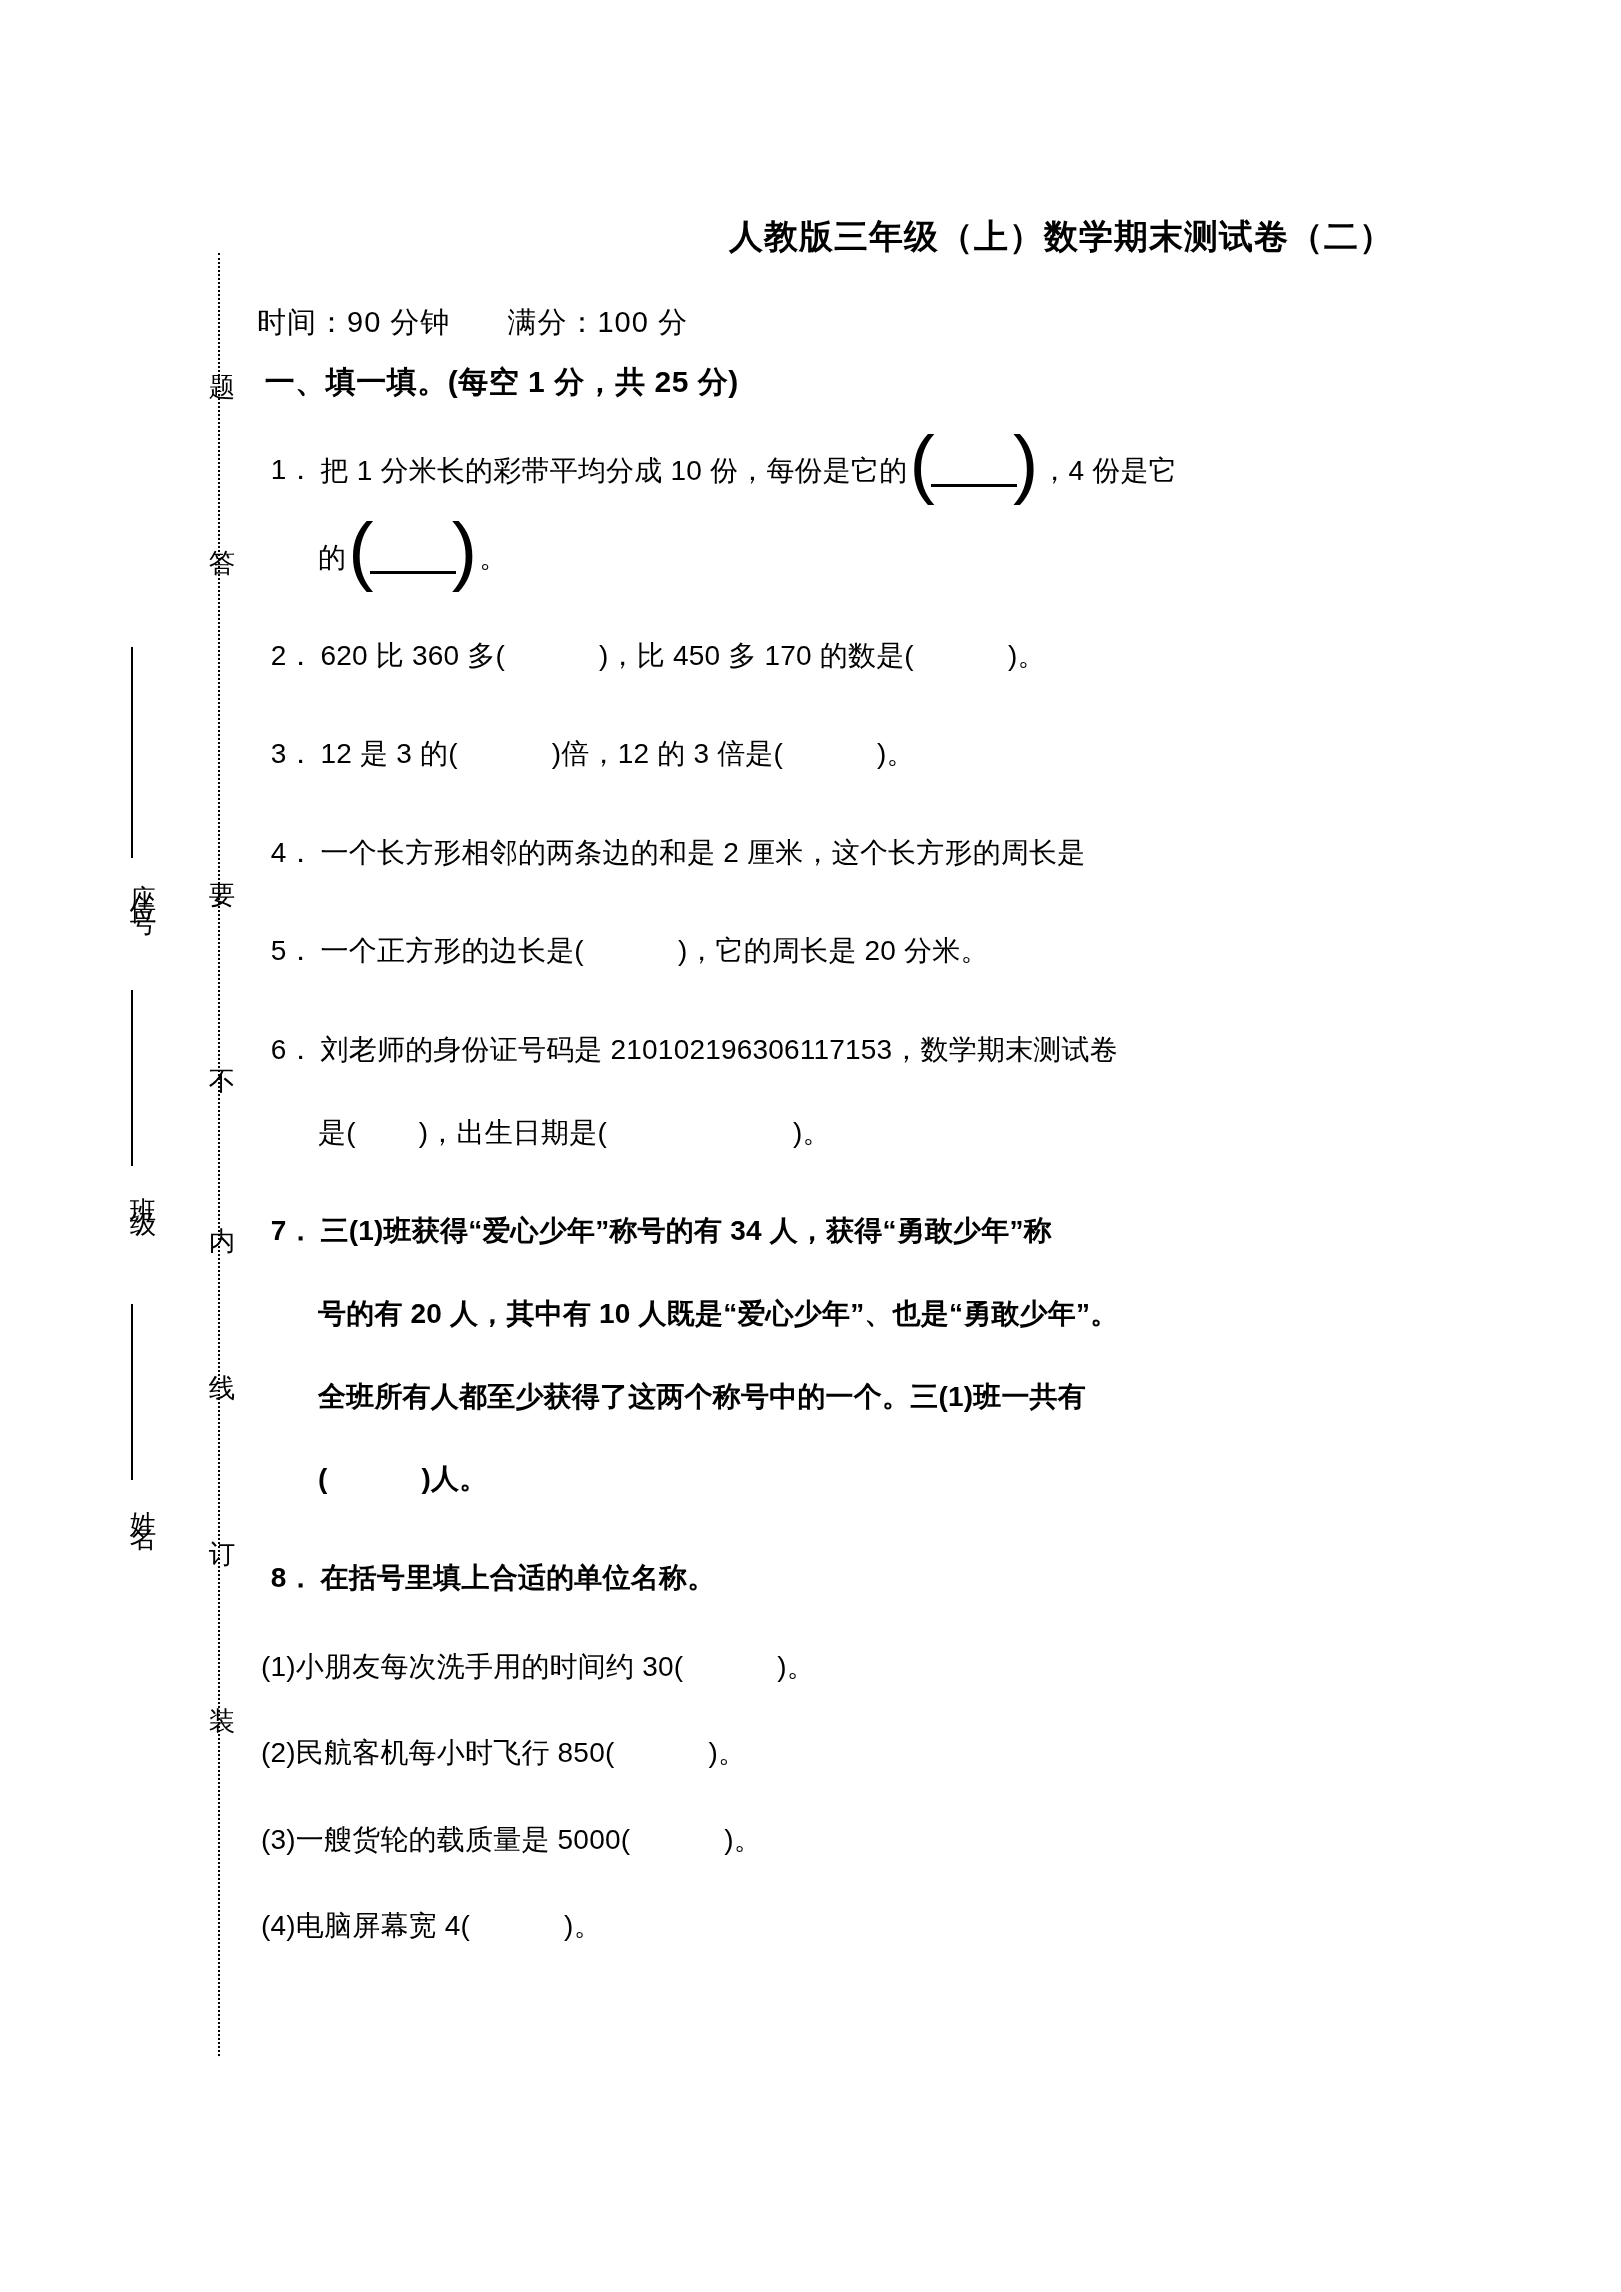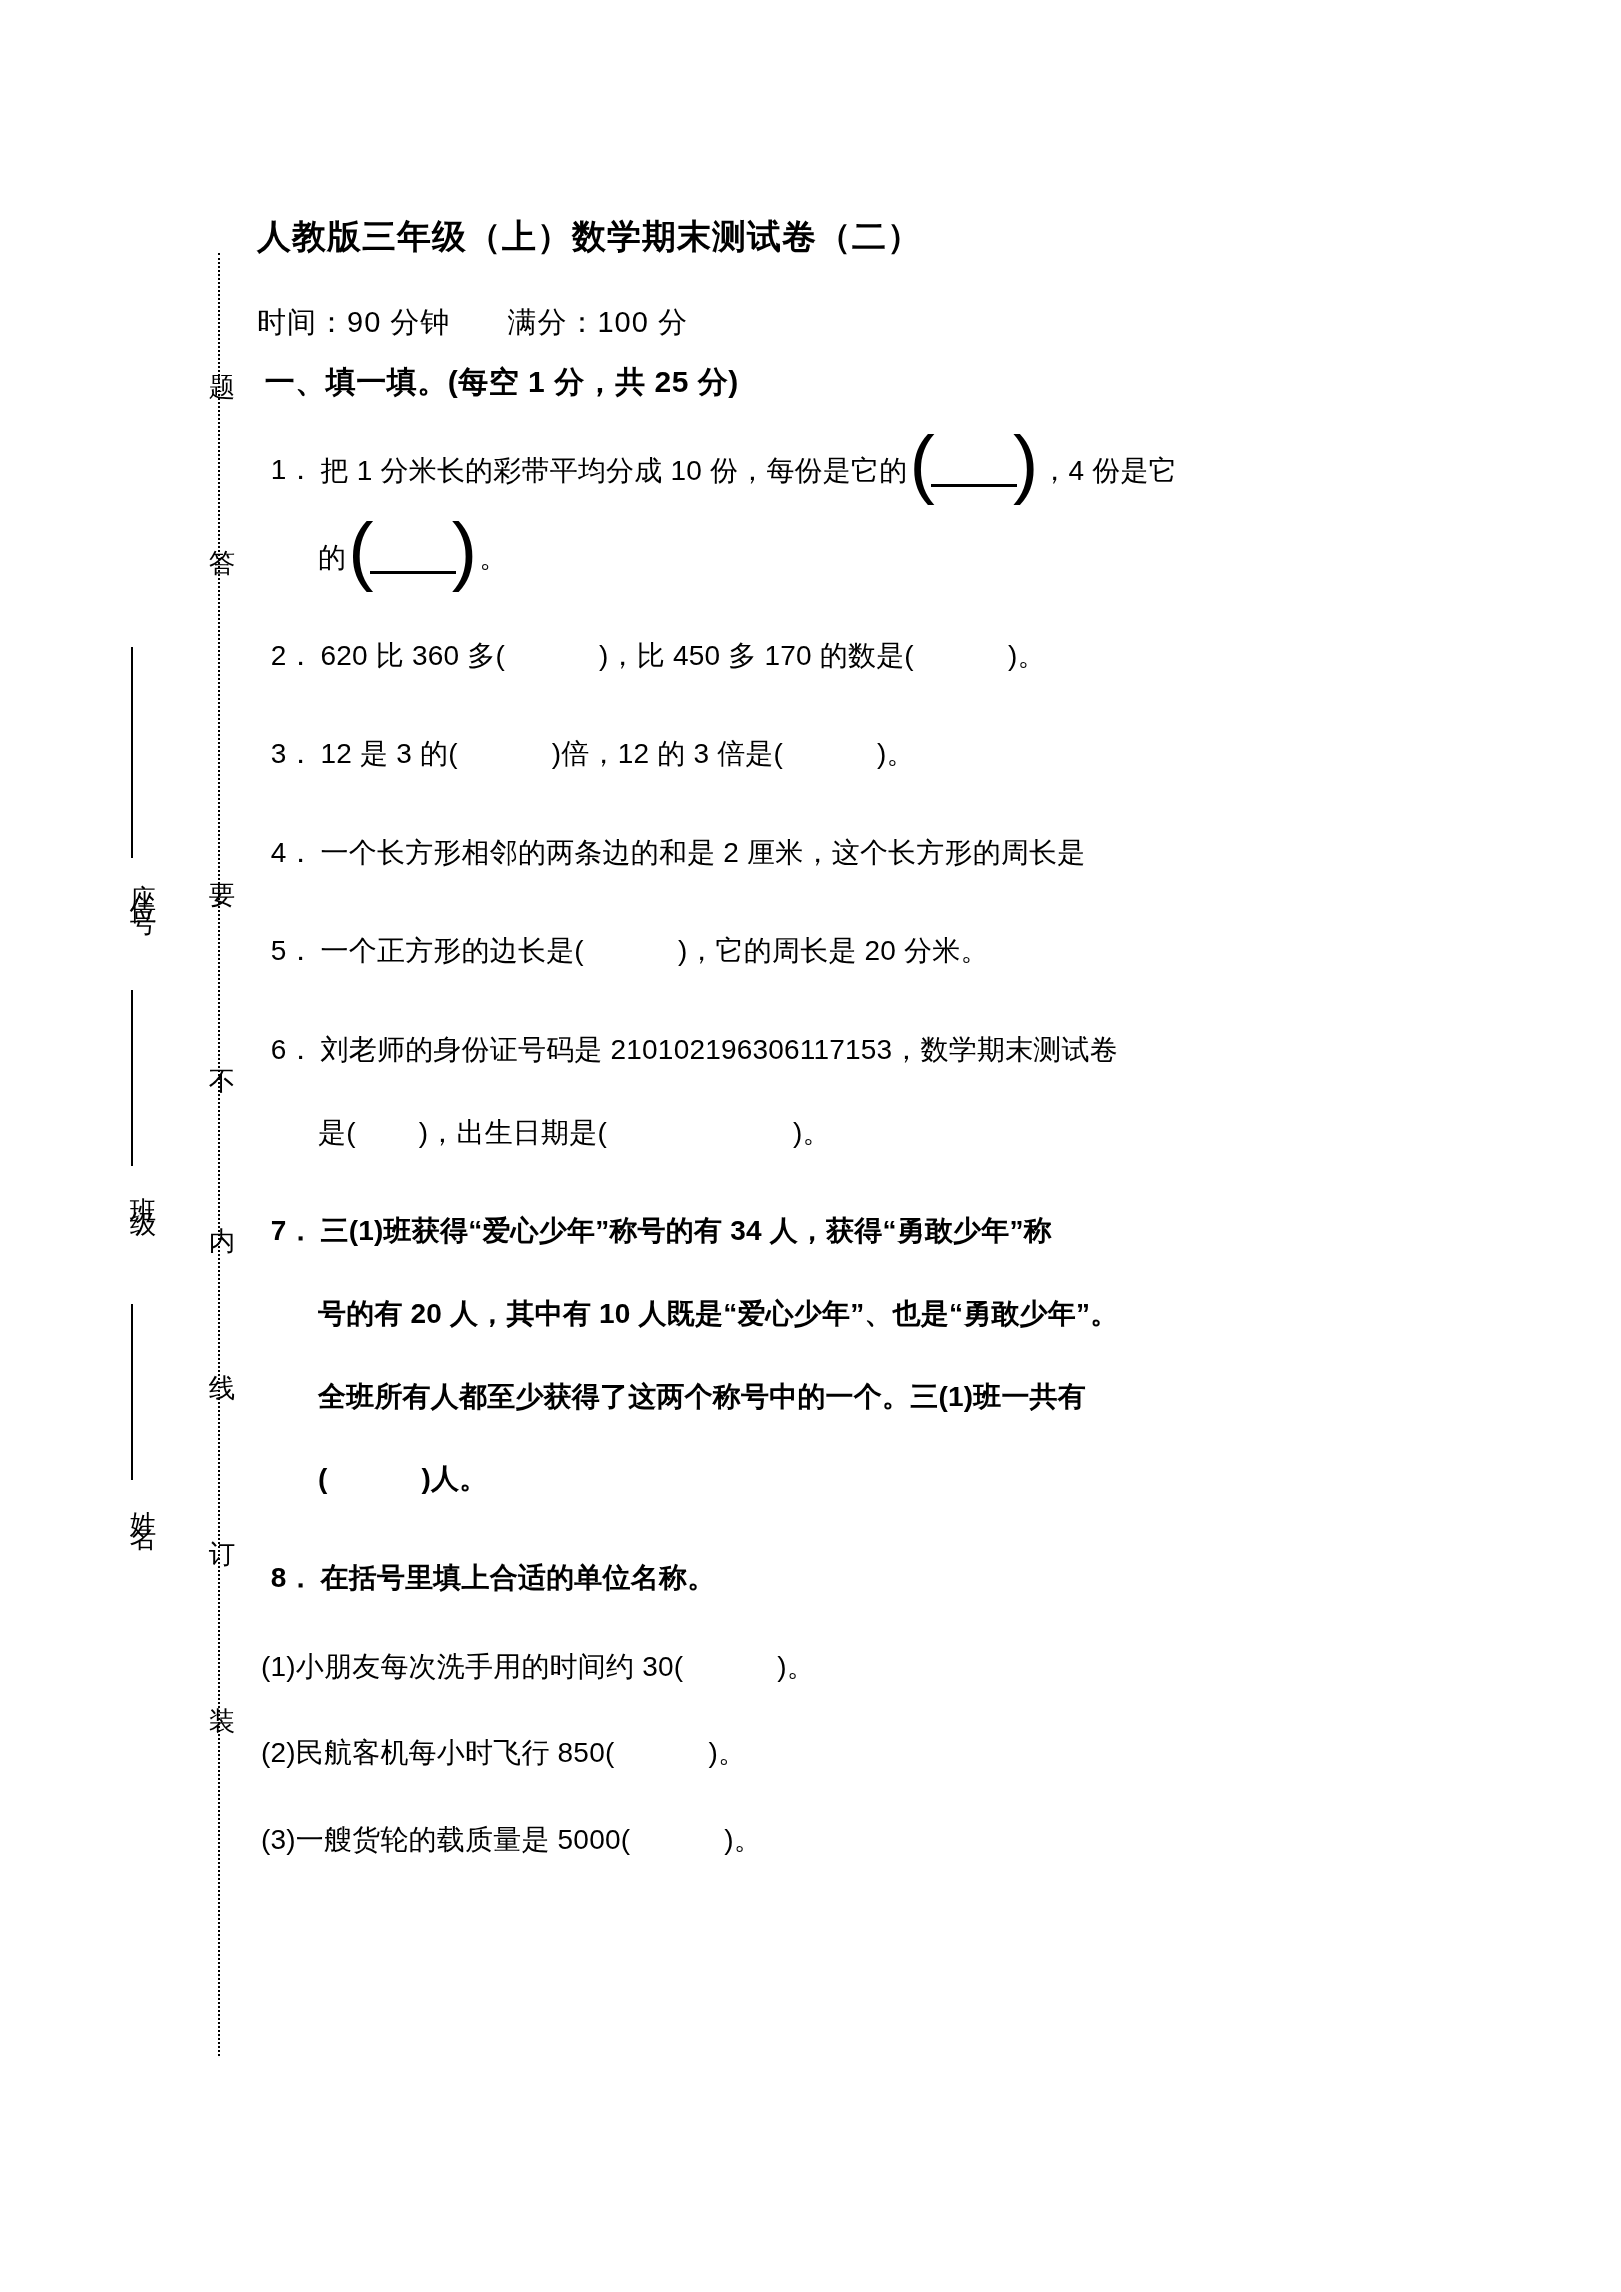--- a/index.html
+++ b/index.html
@@ -81,21 +81,21 @@
 
   
   .content {
     position: absolute;
     left: 257px;
     top: 0;
     width: 1137px;
   }
 
   .doc-title {
-    text-align: left;
+    text-align: right;
     font-size: 34px;
     font-weight: bold;
     letter-spacing: 1px;
     margin-top: 214px;
     font-family: Liberation Serif, serif;
   }
   .doc-subtitle {
     text-align: left;
     font-size: 29px;
     margin-top: 43px;
@@ -248,16 +248,19 @@
     </div>
     <div class="subq">
       <span>(1)小朋友每次洗手用的时间约 30(</span><span class="blank-md"></span><span>)。</span>
     </div>
     <div class="subq">
       <span>(2)民航客机每小时飞行 850(</span><span class="blank-md"></span><span>)。</span>
     </div>
     <div class="subq">
       <span>(3)一艘货轮的载质量是 5000(</span><span class="blank-md"></span><span>)。</span>
     </div>
+    <div class="subq">
+      <span>(4)电脑屏幕宽 4(</span><span class="blank-md"></span><span>)。</span>
+    </div>
 
   </div>
 </div>
 
 
 </body></html>

